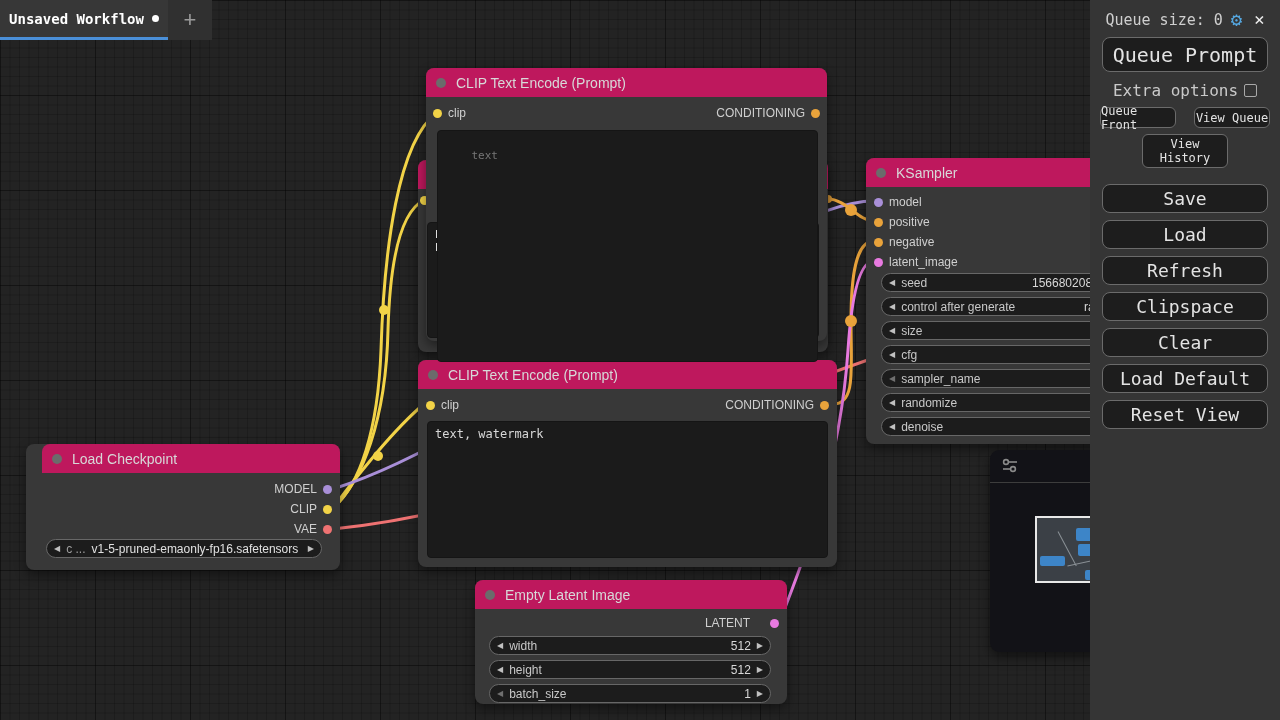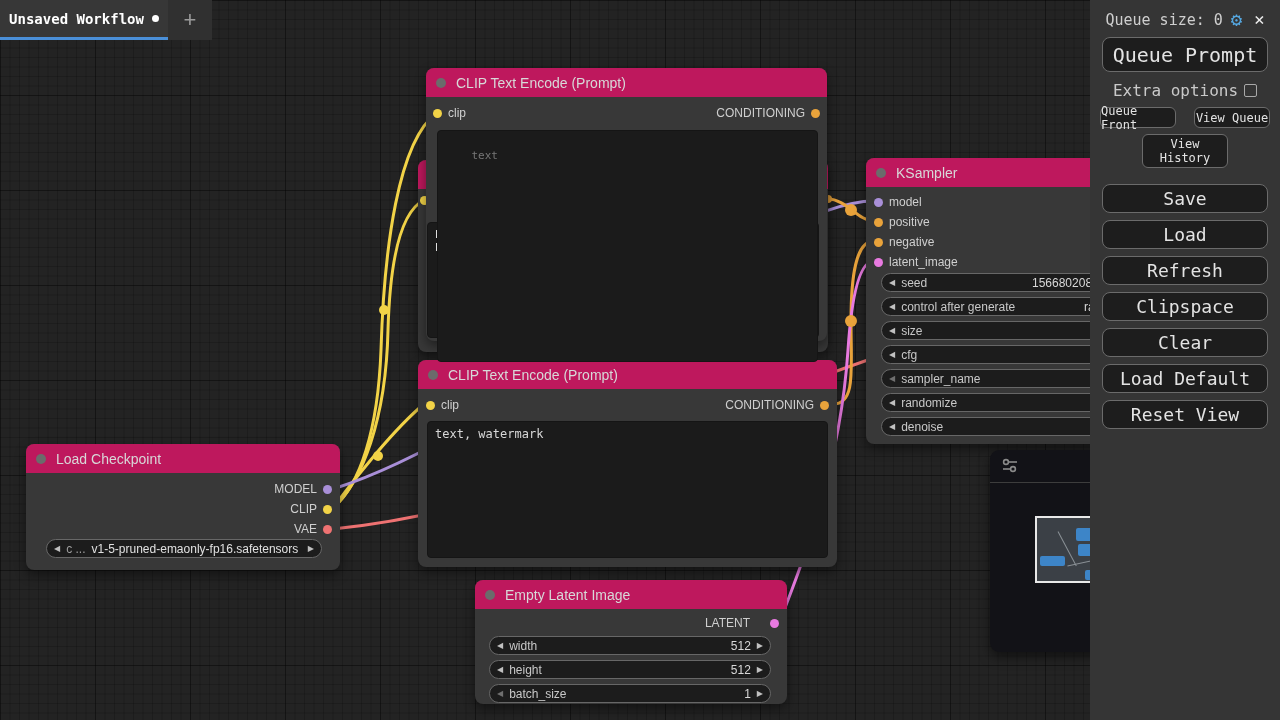--- a/index.html
+++ b/index.html
@@ -47,21 +47,21 @@
   
   .p-yellow{background:#f2d347;} .p-orange{background:#e9a33b;}
   .p-purple{background:#a98fd8;} .p-pink{background:#e87ae0;}
   .p-red{background:#ef7272;}
 
   
   #node-clip-hidden { left:418px; top:160px; width:410px; height:192px; z-index:5; }
   #node-clip-top    { left:426px; top:68px;  width:401px; height:273px; z-index:6; }
   #node-clip-bottom { left:418px; top:360px; width:419px; height:207px; z-index:6; }
   #node-ksampler    { left:866px; top:158px; width:288px; height:286px; z-index:6; }
-  #node-checkpoint  { left:26px;  top:444px; width:314px; height:126px; z-index:6; }
+  #node-checkpoint  { left:26px;  top:444px; width:314px; height:126px; z-index:6;padding-left:16px; }
   #node-latent      { left:475px; top:580px; width:312px; height:124px; z-index:6; }
 
   #ta-hidden { left:427px; top:222px; width:392px; height:116px; z-index:30;
     position:absolute; color:#e6e6e6; }
   #ta-top    { left:437px; top:130px; width:381px; height:232px; z-index:40;
     position:absolute; }
   #ta-bottom { left:9px; top:61px; width:401px; height:137px; font-size:12px; }
 
   
   #node-save { left:990px; top:450px; width:288px; height:202px; z-index:6;

